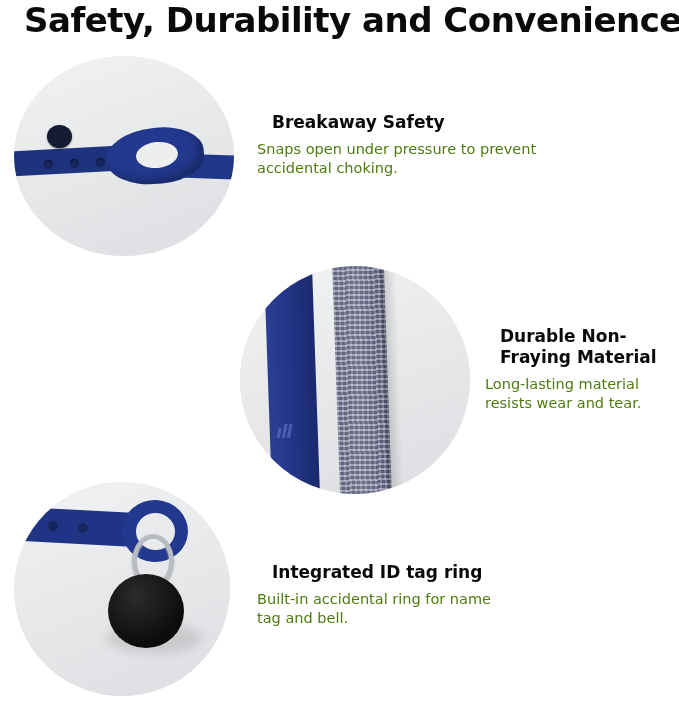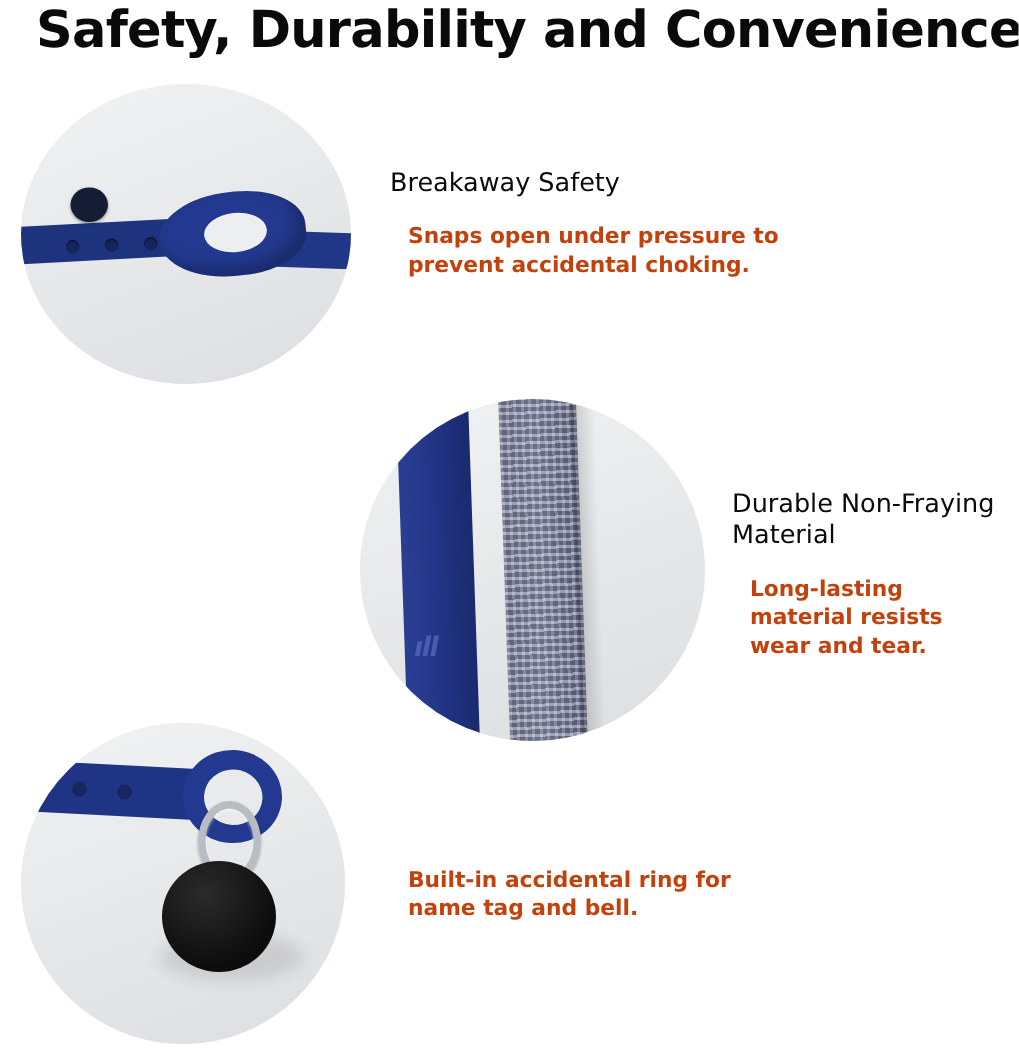--- a/index.html
+++ b/index.html
@@ -35,30 +35,30 @@
     letter-spacing: -0.5px;
     color: #0a0a0a;
     white-space: nowrap;
   }
   .feature-text {
     position: absolute;
   }
   .feature-heading {
     font-size: 17px;
     line-height: 21px;
-    font-weight: 400;
+    font-weight: 700;
     color: #0a0a0a;
-    margin: 0 0 7px 4px;
+    margin: 0 0 7px 16px;
   }
   .feature-body {
     font-size: 14.5px;
     line-height: 19px;
-    font-weight: 700;
-    color: #c2410c;
-    margin: 16px;
+    font-weight: 400;
+    color: #4d7c0f;
+    margin: 1px;
   }
 
   
   .photo {
     position: absolute;
     border-radius: 50%;
     overflow: hidden;
     background: #e9eaec;
   }
   .photo .bg {
@@ -292,16 +292,17 @@
     <div class="p3-loop"></div>
     <div class="p3-loop-hole"></div>
     <div class="p3-hole p3-h1"></div>
     <div class="p3-hole p3-h2"></div>
     <div class="p3-tag-shadow"></div>
     <div class="p3-ring"></div>
     <div class="p3-tag"></div>
   </div>
 
   <div class="feature-text" style="left:256px; top:562px; width:250px;">
+    <p class="feature-heading">Integrated ID tag ring</p>
     <p class="feature-body">Built-in accidental ring for name tag and bell.</p>
   </div>
 
 </div>
 
 </body></html>

